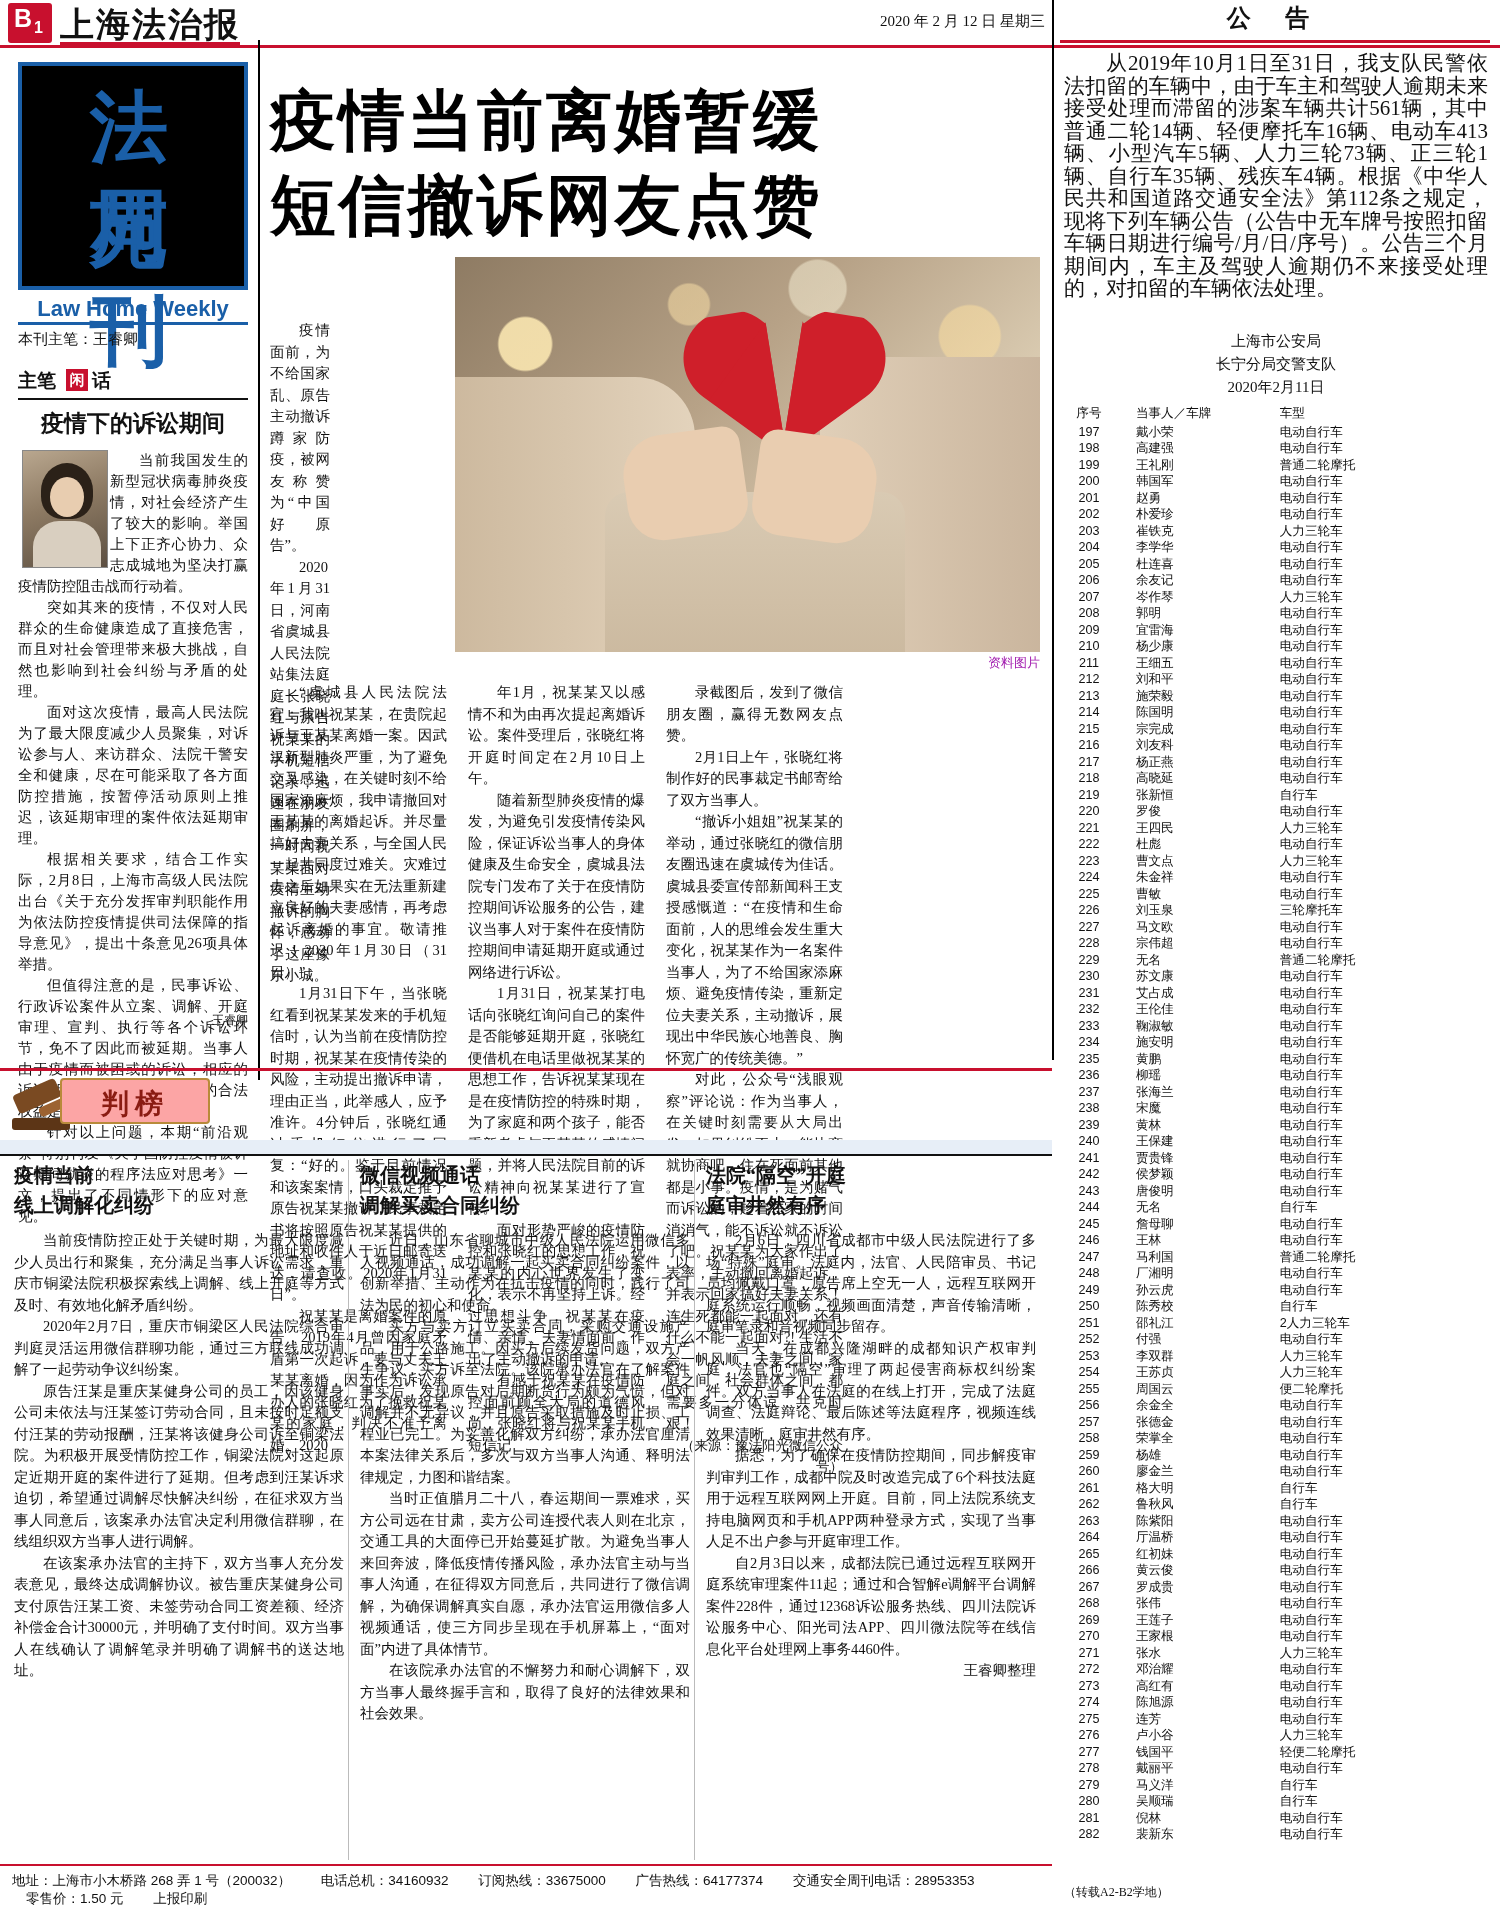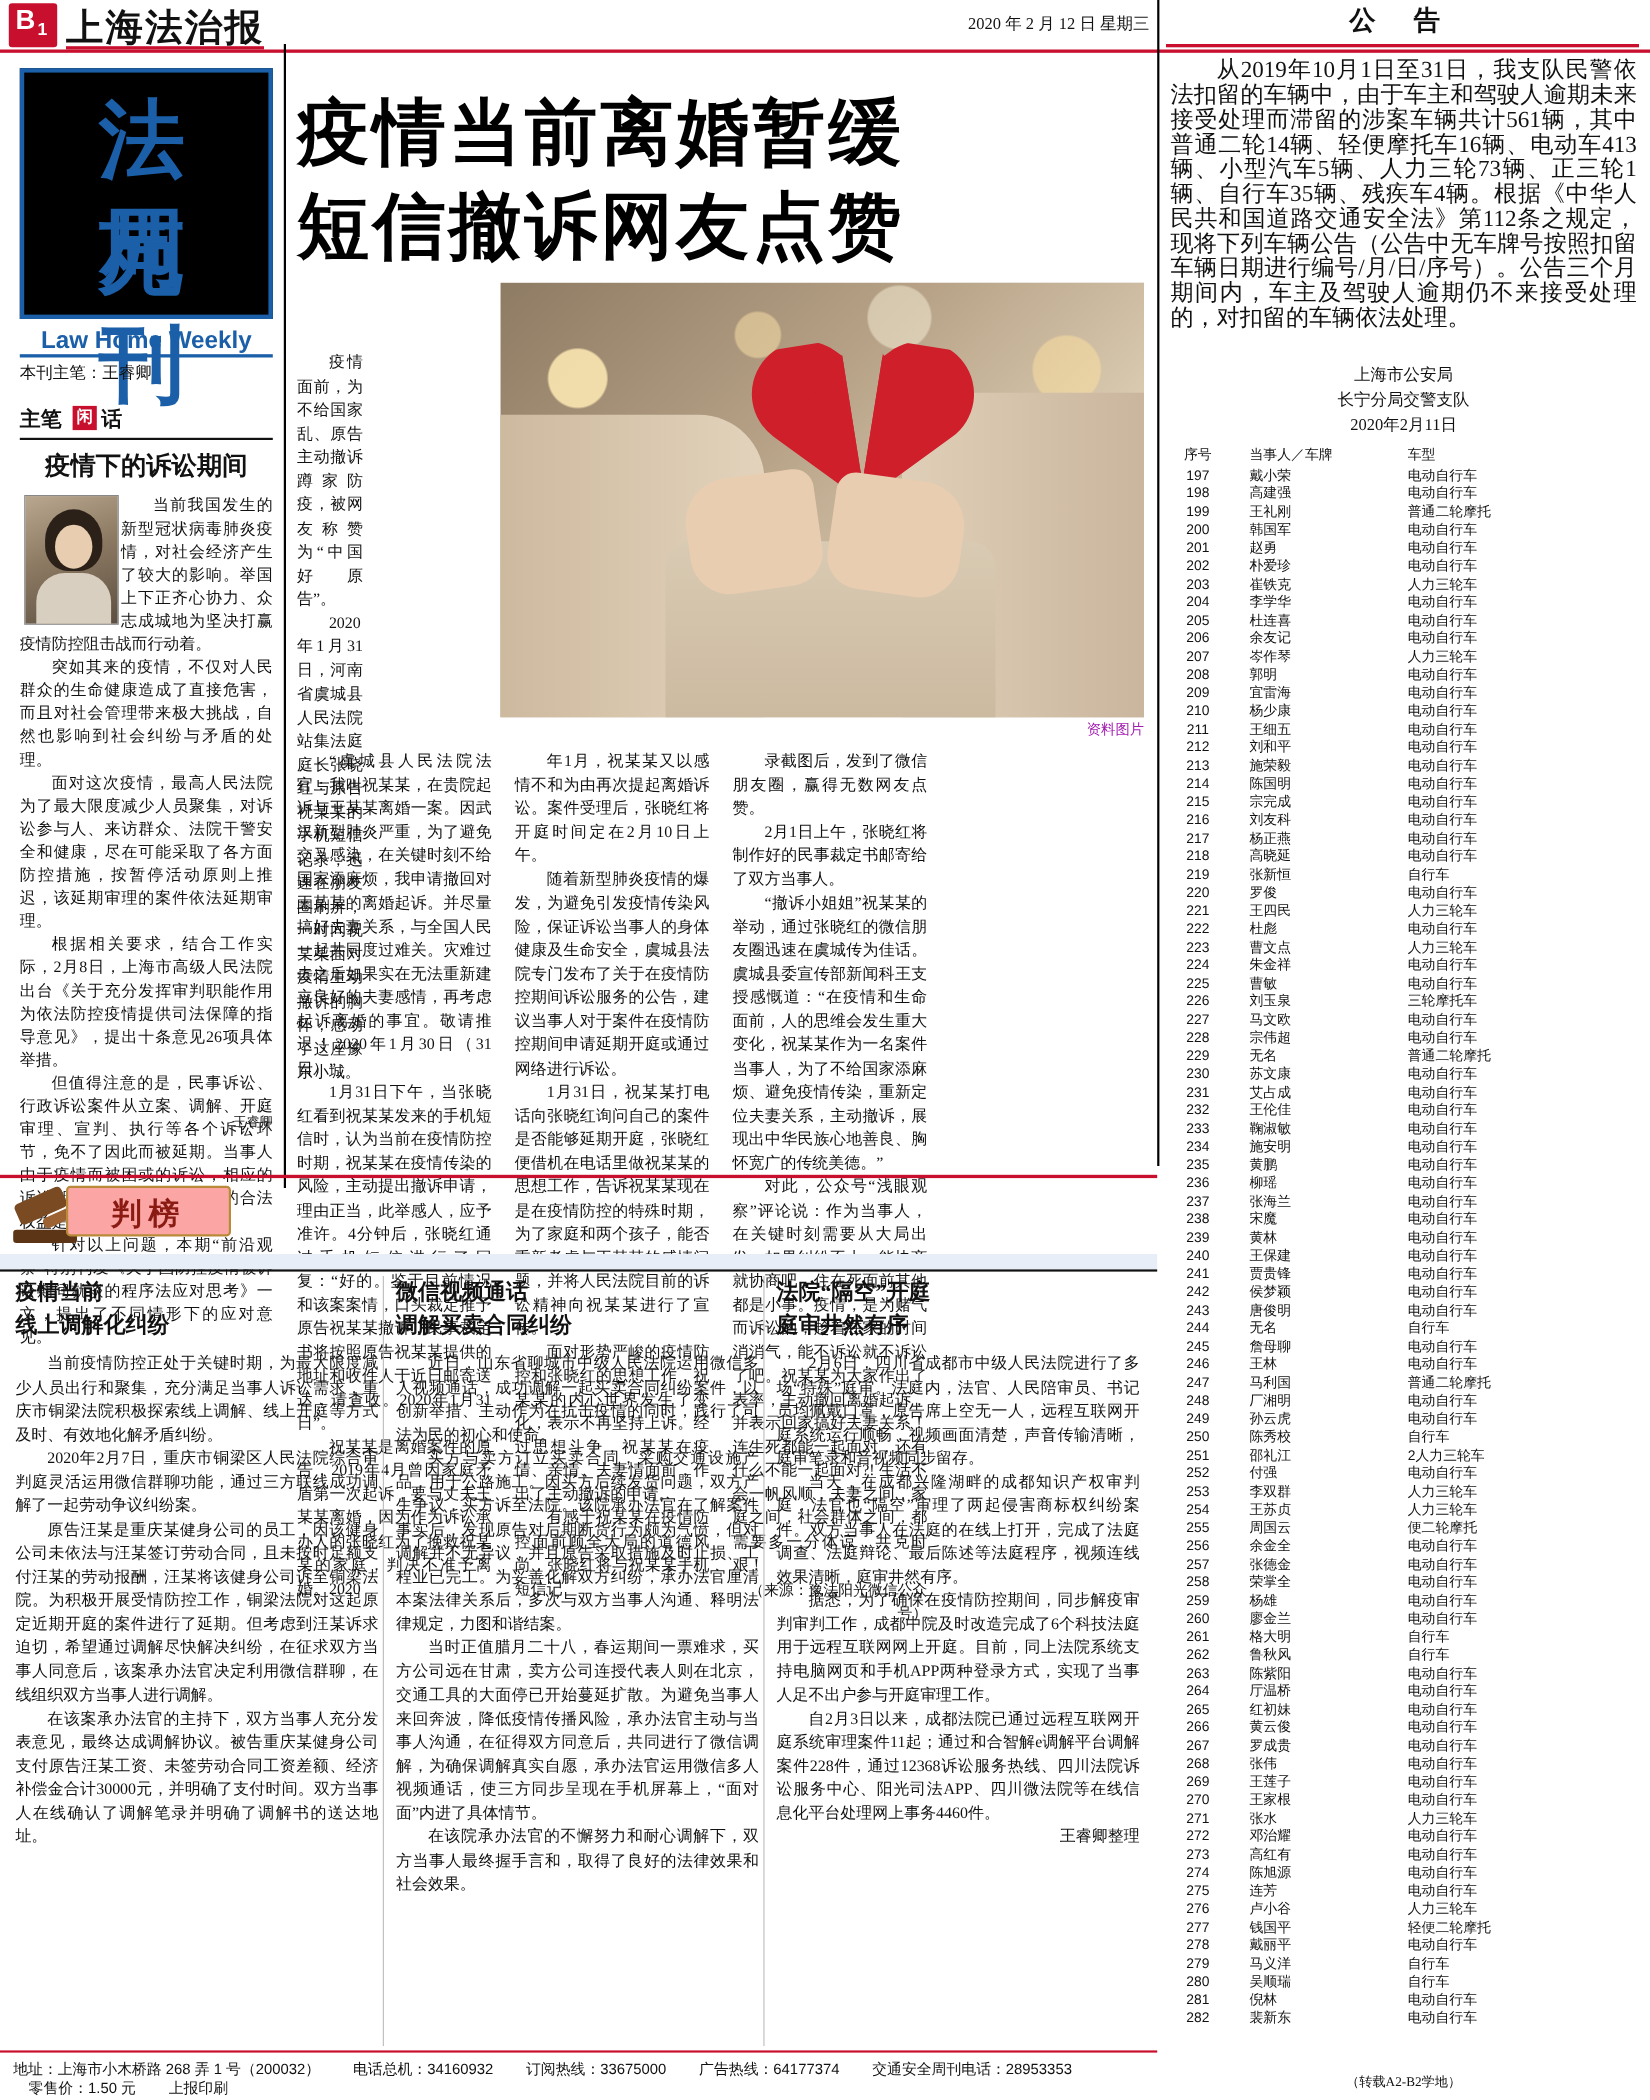--- a/index.html
+++ b/index.html
@@ -294,21 +294,21 @@
     font-family:"Liberation Sans", sans-serif;
   }
   .tbl th, .tbl td {
     border:0; padding:0 2px; line-height:16.5px; white-space:nowrap;
   }
   .tbl th { font-weight:normal; text-align:center; padding-bottom:2px; }
   .tbl .c-no { width:48px; text-align:center; }
   .tbl .c-name { width:150px; text-align:left; padding-left:22px; }
   .tbl .c-type { width:210px; text-align:left; padding-left:10px; }
   .tbl-foot {
-    position:absolute; left:1064px; top:1884px; width:424px; text-align:center;
+    position:absolute; left:1064px; top:1884px; width:424px; text-align:left;
     font-size:12px;
   }
 
   
   .footer-rule {
     position:absolute; left:0px; top:1864px; width:1052px; height:2px; background:#c8102e;
   }
   .footer {
     position:absolute; left:0px; top:1872px; width:1052px;
     font-size:13.5px;

